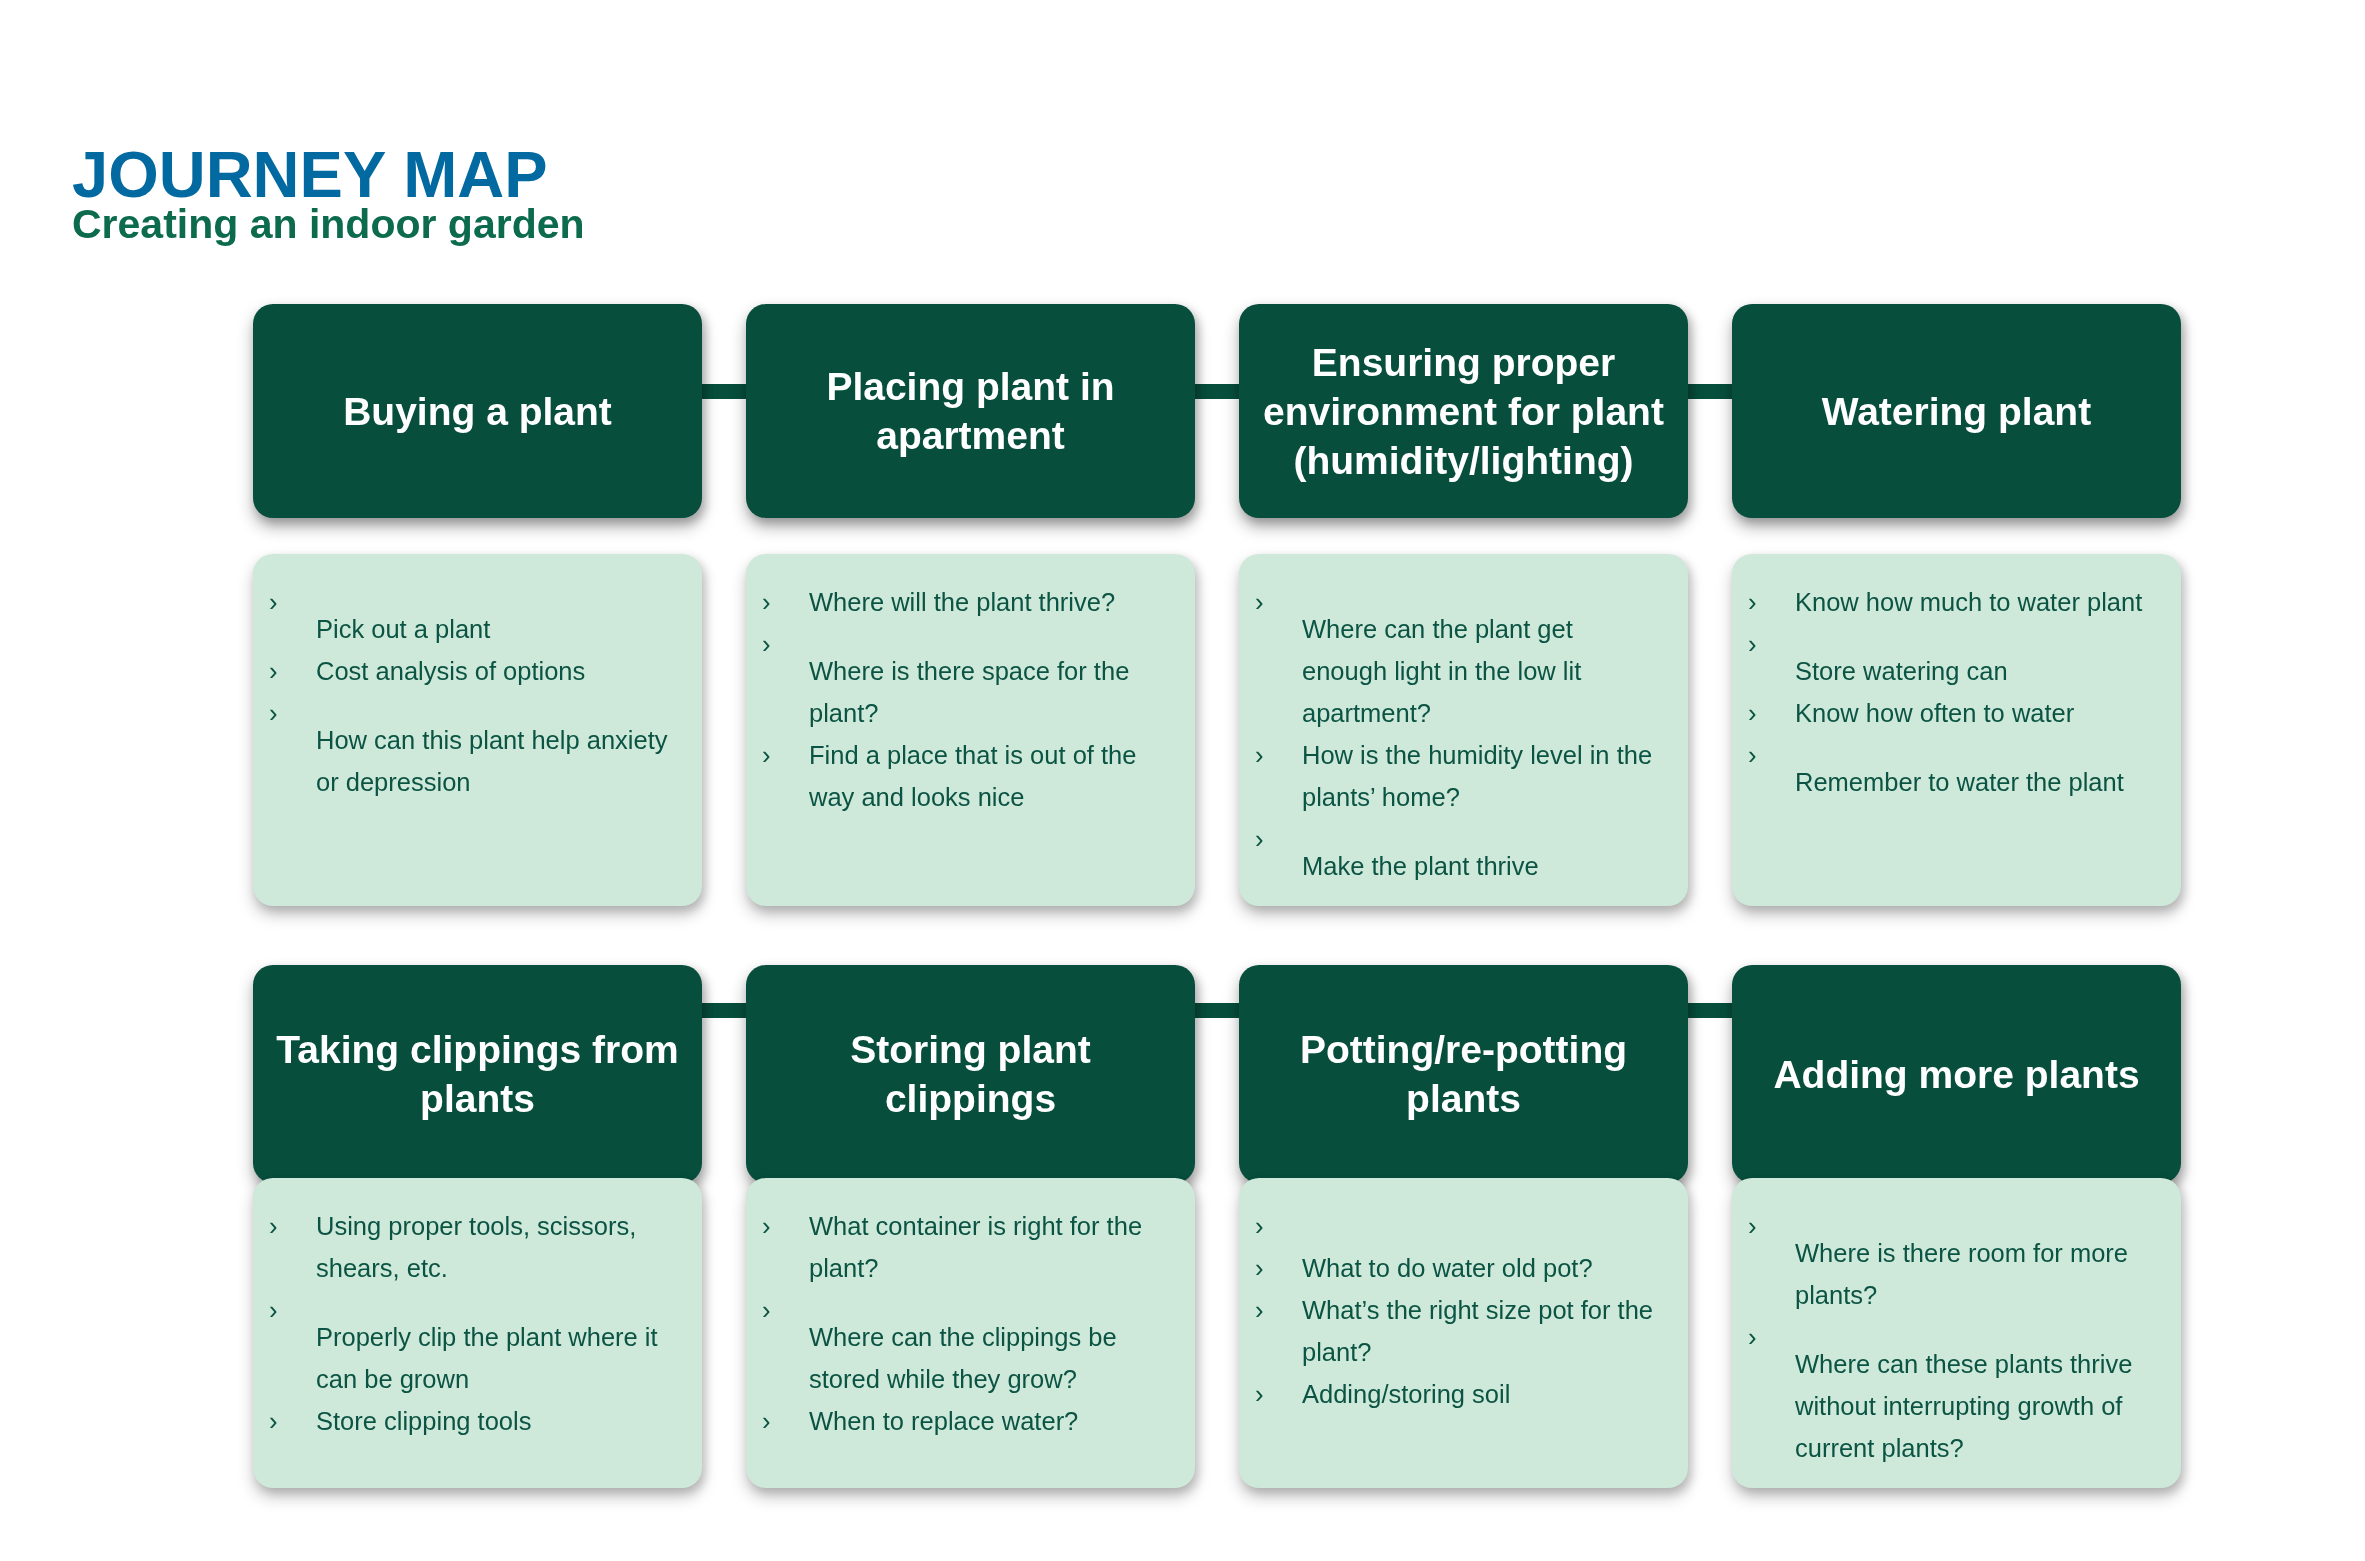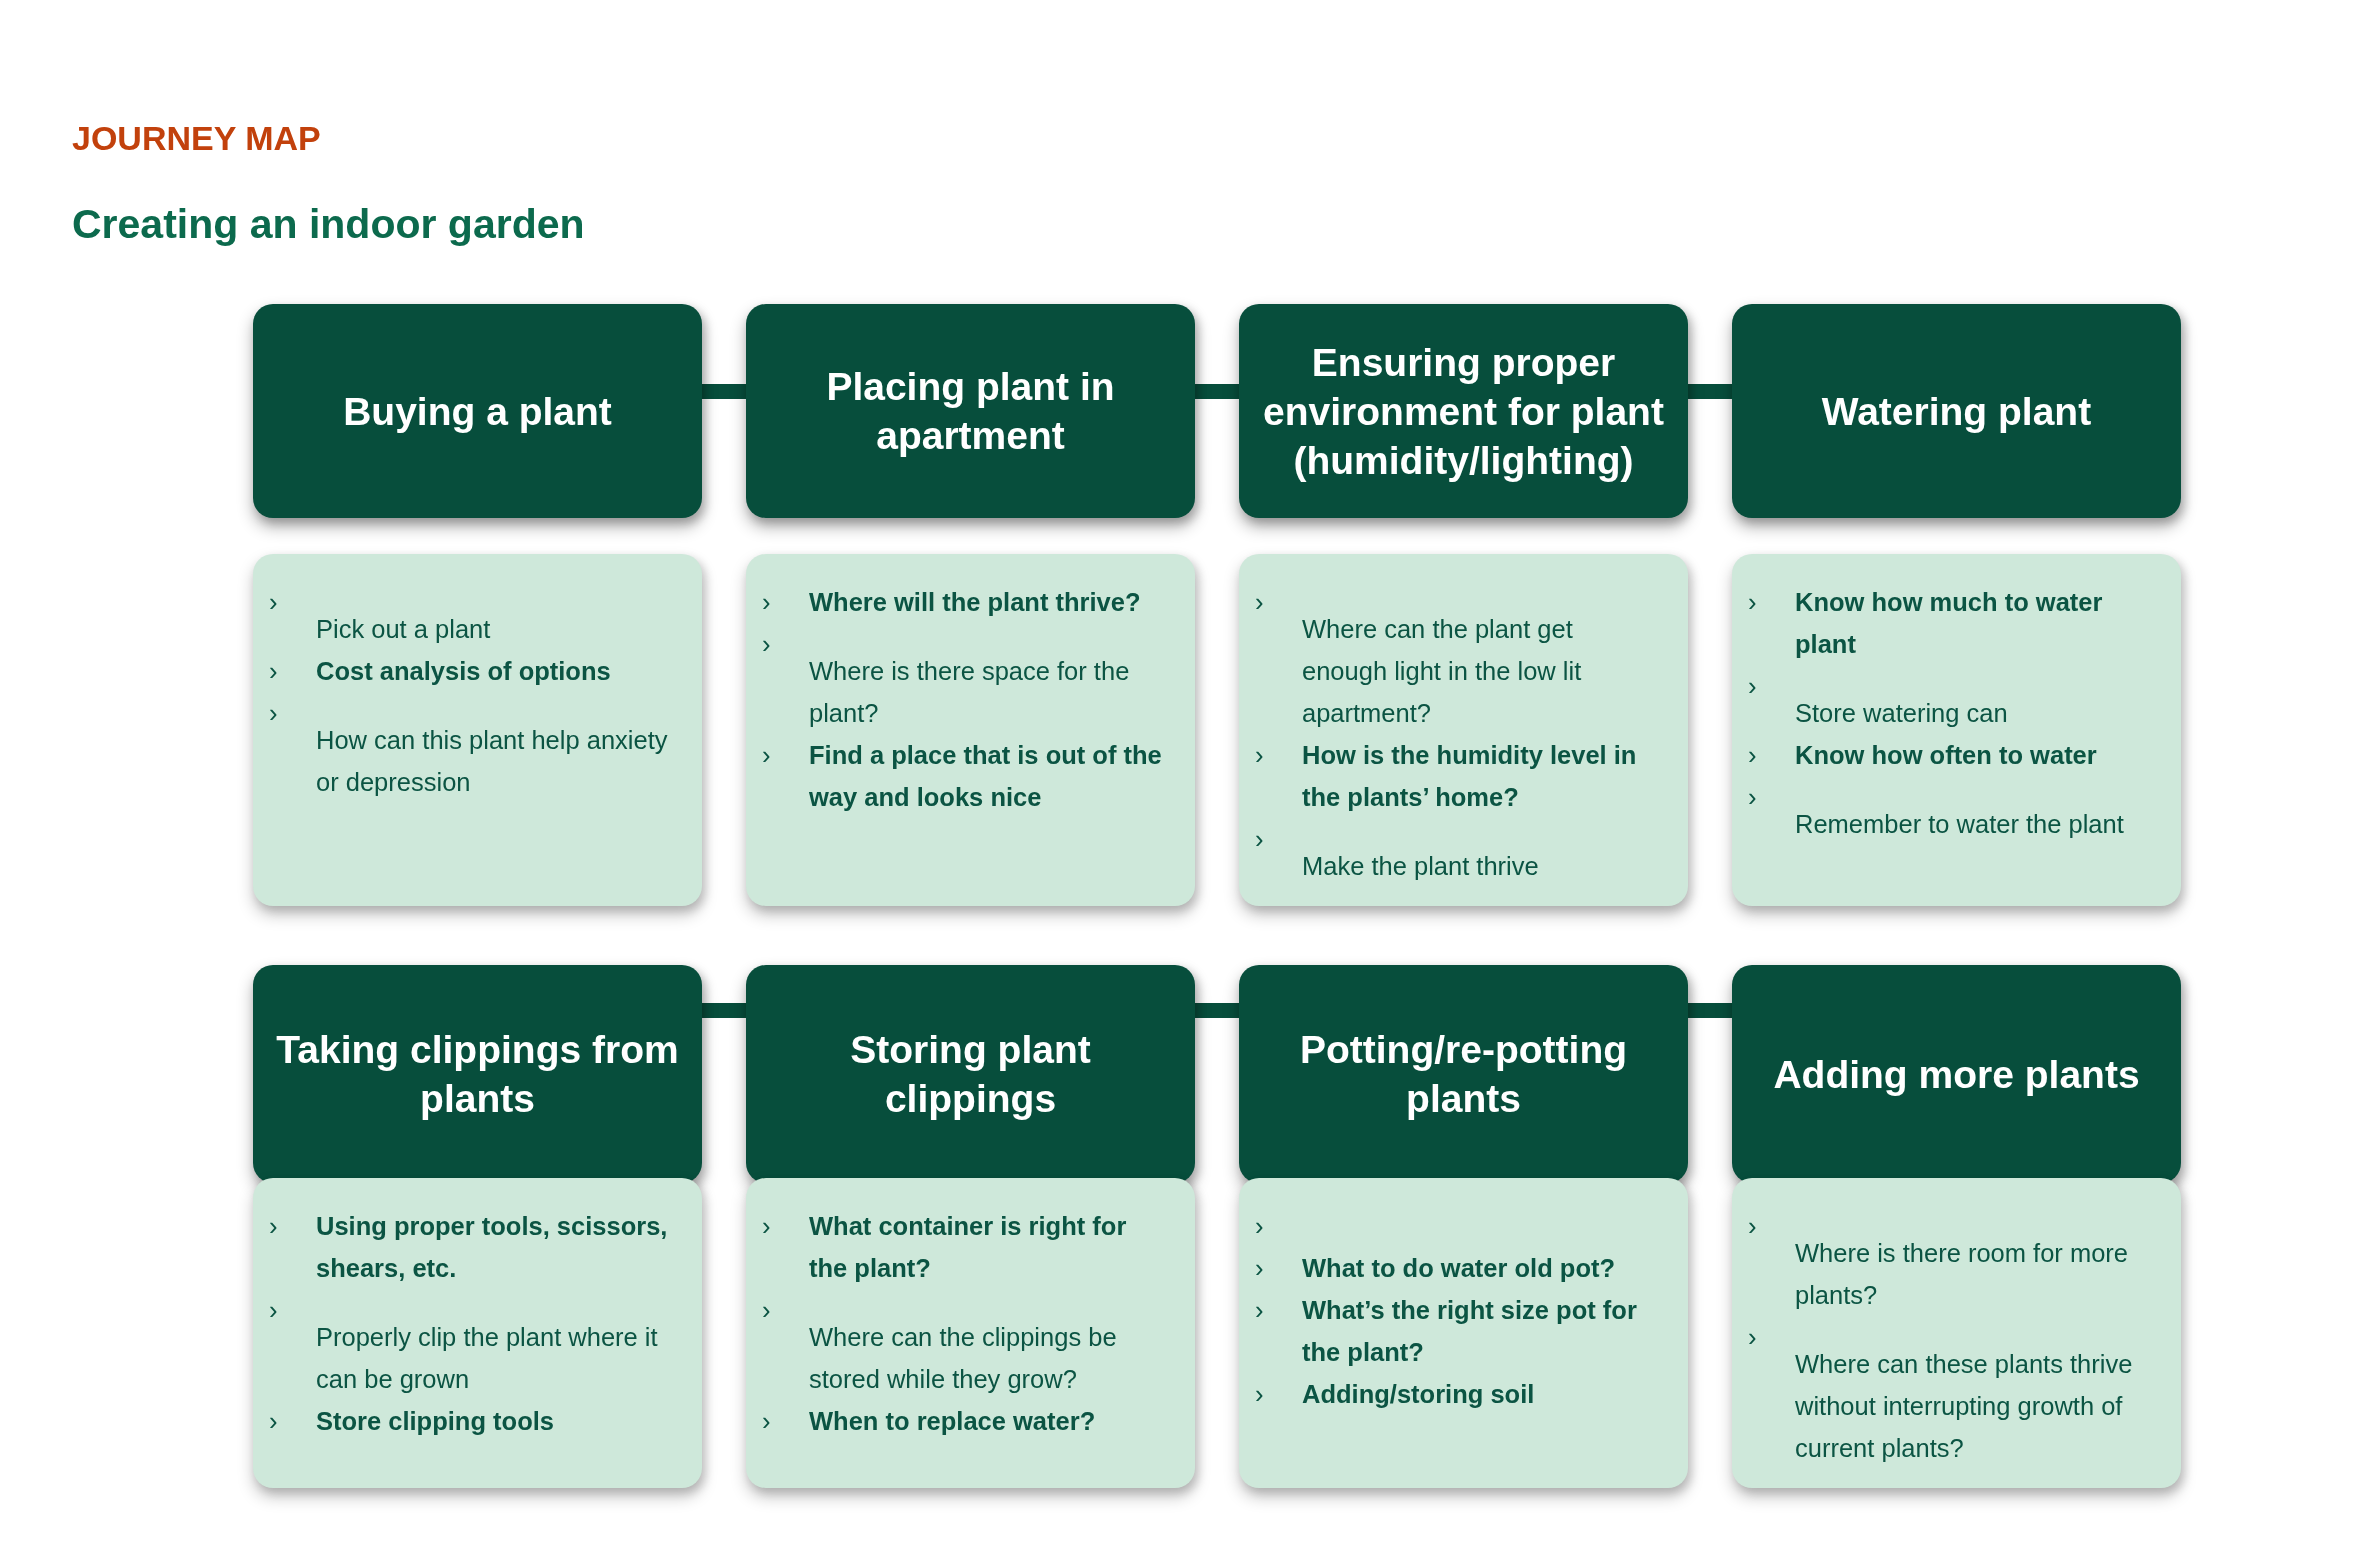--- a/index.html
+++ b/index.html
@@ -11,24 +11,24 @@
     position: relative;
     width: 2413px;
     height: 1561px;
     font-family: "Liberation Sans", "DejaVu Sans", sans-serif;
     overflow: hidden;
   }
   .page-title {
     position: absolute;
     left: 72px;
     top: 98px;
-    font-size: 34px;
+    font-size: 65px;
     line-height: 1;
     font-weight: 700;
-    color: #c2410c;
+    color: #0369a1;
   }
   .page-subtitle {
     position: absolute;
     left: 72px;
     top: 170px;
     font-size: 41px;
     line-height: 1;
     font-weight: 700;
     color: #0c6a4d;
     text-align: center;
@@ -91,21 +91,21 @@
   }
   #cards-row-1 .stage-card { min-height: 298px; }
   #cards-row-2 .stage-card { min-height: 298px; }
   .item { display: flex; align-items: flex-start; }
   .bullet {
     flex: 0 0 47px;
     color: #0b5443;
     font-size: 25.5px;
     line-height: 42px;
   }
-  .item-text { flex: 1; font-weight: bold; }
+  .item-text { flex: 1; }
   .item.bold .item-text { font-weight: 400; margin-top: 27px; }
 </style>
 </head>
 <body>
 
 <h1 class="page-title">JOURNEY MAP</h1>
 <h2 class="page-subtitle">Creating an indoor garden</h2>
 
 <div class="connector" id="connector-row-1"></div>
 <div class="connector" id="connector-row-2"></div>

